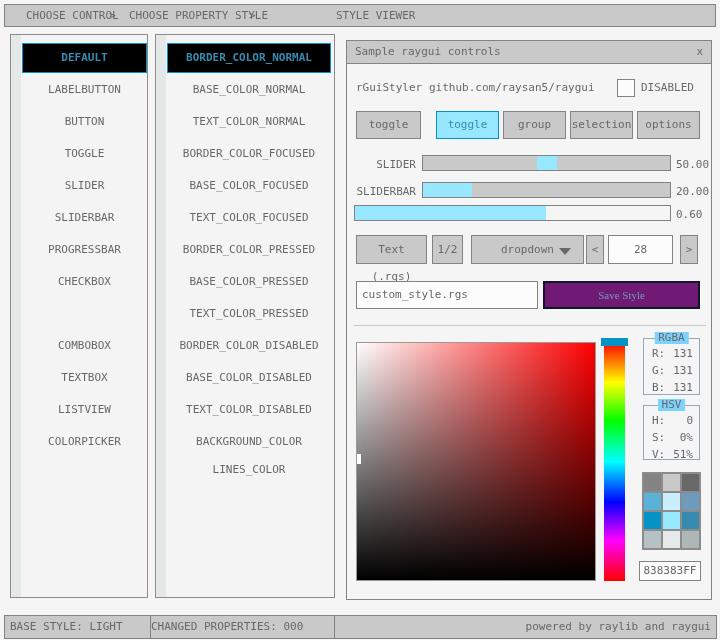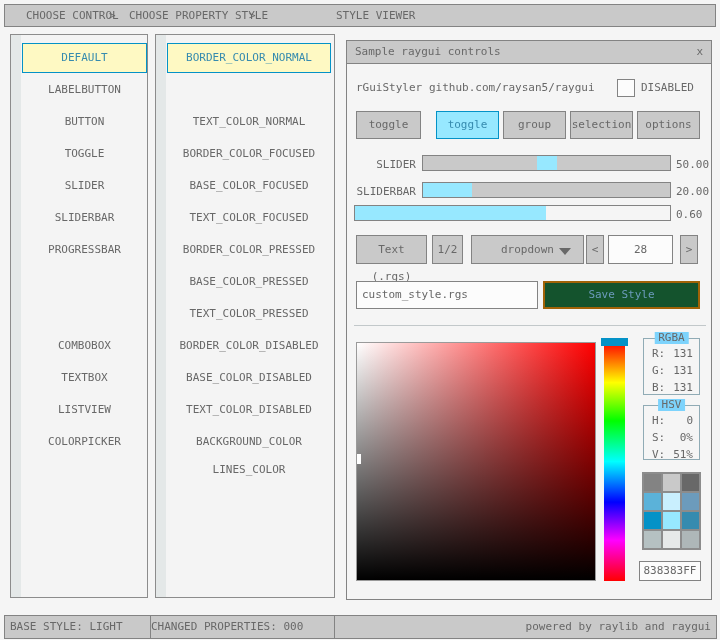--- a/index.html
+++ b/index.html
@@ -10,30 +10,30 @@
   .topbar{left:4px;top:4px;width:710px;height:21px;background:#C9C9C9;border:1px solid #838383;}
   .topbar span{position:absolute;top:0;line-height:21px;white-space:nowrap;}
   
   .panel{background:#F4F4F4;border:1px solid #8C8C8C;}
   .panel-left{left:10px;top:34px;width:136px;height:562px;}
   .panel-mid{left:155px;top:34px;width:178px;height:562px;}
   .rail{position:absolute;left:0;top:0;bottom:0;width:10px;background:#E4E8E8;}
   .list-item{position:absolute;height:28px;line-height:28px;text-align:center;border:1px solid transparent;cursor:default;}
   .panel-left .list-item{left:11px;width:123px;}
   .panel-mid .list-item{left:11px;width:162px;}
-  .list-item.selected{background:#fef9c3;border-color:#0492C7;color:#368BAF;}
+  .list-item.selected{background:#000000;border-color:#0492C7;color:#368BAF;font-weight:bold;}
   
   .window{left:346px;top:40px;width:364px;height:558px;background:#F5F5F5;border:1px solid #838383;}
   .titlebar{position:absolute;left:0;top:0;right:0;height:22px;background:#C9C9C9;border-bottom:1px solid #838383;}
   .titlebar .title{position:absolute;left:8px;line-height:22px;}
   .titlebar .close{position:absolute;right:8px;line-height:22px;cursor:pointer;}
   .btn{position:absolute;background:#C9C9C9;border:1px solid #838383;color:#686868;
        text-align:center;cursor:pointer;}
   .btn.pressed{background:#97E8FF;border-color:#0492C7;color:#368BAF;}
-  .btn.focused{background:#14532d;border:2px solid #a16207;color:#6C9BBC;}
+  .btn.focused{background:#701a75;border:2px solid #0f172a;color:#6C9BBC;font-family:Liberation Serif, serif;}
   .track{position:absolute;background:#C9C9C9;border:1px solid #838383;}
   .track.lighttrack{background:#F5F5F5;}
   .fill{position:absolute;left:0;top:0;bottom:0;background:#97E8FF;}
   .knob{position:absolute;top:0;bottom:0;width:20px;background:#97E8FF;transform:translateX(-50%);}
   .lbl{position:absolute;white-space:nowrap;}
   .r{text-align:right;}
   .whitebox{position:absolute;background:#FCFCFC;border:1px solid #838383;color:#686868;}
   .checkbox{position:absolute;width:16px;height:16px;background:#FCFCFC;border:1px solid #838383;cursor:pointer;}
   .sep{position:absolute;height:1px;background:#C2C8CA;}
   .svsquare{position:absolute;border:1px solid #9A9A9A;cursor:crosshair;
@@ -69,29 +69,31 @@
 
 <div class="abs panel panel-left">
   <div class="rail"></div>
   <div class="list-item selected" style="top:8px">DEFAULT</div>
   <div class="list-item" style="top:40px">LABELBUTTON</div>
   <div class="list-item" style="top:72px">BUTTON</div>
   <div class="list-item" style="top:104px">TOGGLE</div>
   <div class="list-item" style="top:136px">SLIDER</div>
   <div class="list-item" style="top:168px">SLIDERBAR</div>
   <div class="list-item" style="top:200px">PROGRESSBAR</div>
+  <div class="list-item" style="top:232px">CHECKBOX</div>
   <div class="list-item" style="top:296px">COMBOBOX</div>
   <div class="list-item" style="top:328px">TEXTBOX</div>
   <div class="list-item" style="top:392px">COLORPICKER</div>
   <div class="list-item" style="top:360px">LISTVIEW</div>
 </div>
 
 <div class="abs panel panel-mid">
   <div class="rail"></div>
   <div class="list-item selected" style="top:8px">BORDER_COLOR_NORMAL</div>
+  <div class="list-item" style="top:40px">BASE_COLOR_NORMAL</div>
   <div class="list-item" style="top:72px">TEXT_COLOR_NORMAL</div>
   <div class="list-item" style="top:104px">BORDER_COLOR_FOCUSED</div>
   <div class="list-item" style="top:136px">BASE_COLOR_FOCUSED</div>
   <div class="list-item" style="top:168px">TEXT_COLOR_FOCUSED</div>
   <div class="list-item" style="top:200px">BORDER_COLOR_PRESSED</div>
   <div class="list-item" style="top:232px">BASE_COLOR_PRESSED</div>
   <div class="list-item" style="top:264px">TEXT_COLOR_PRESSED</div>
   <div class="list-item" style="top:296px">BORDER_COLOR_DISABLED</div>
   <div class="list-item" style="top:328px">BASE_COLOR_DISABLED</div>
   <div class="list-item" style="top:360px">TEXT_COLOR_DISABLED</div>

